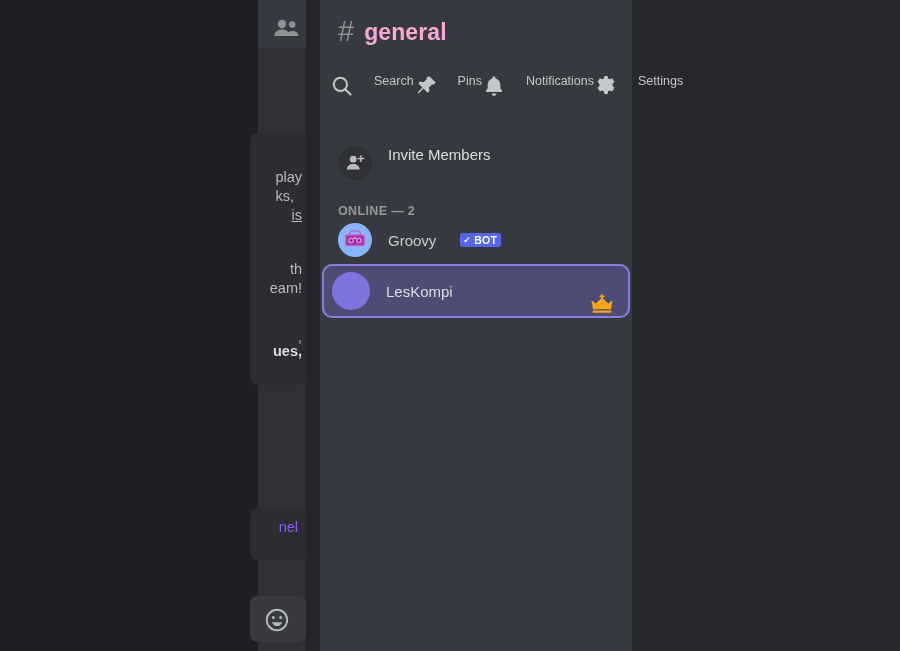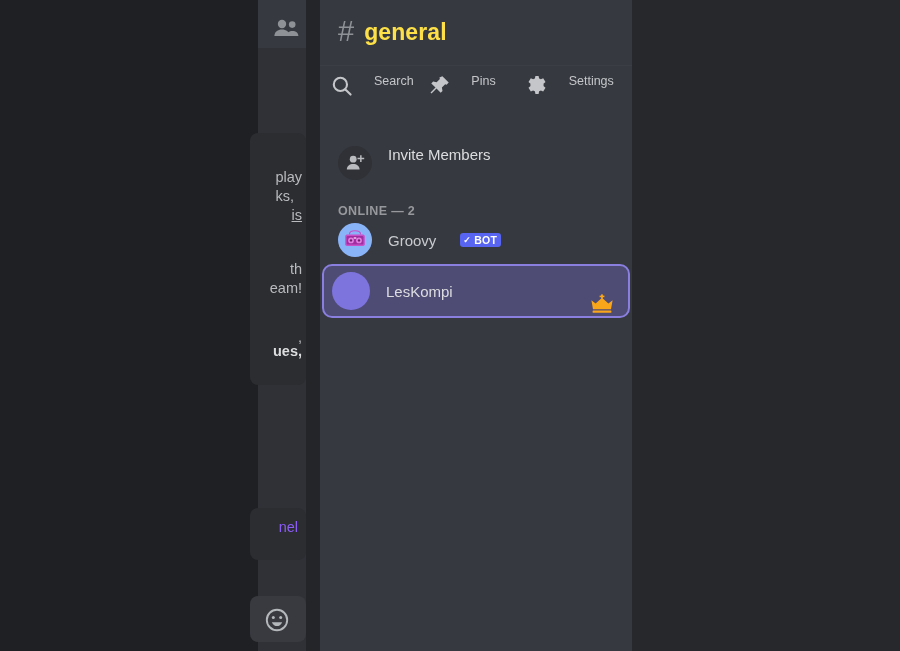--- a/index.html
+++ b/index.html
@@ -135,21 +135,21 @@
   }
   .hash-icon {
     color: #8e9297;
     font-size: 29px;
     font-weight: 400;
     line-height: 1;
     margin-right: 10px;
     margin-top: -2px;
   }
   .channel-title {
-    color: #fde047;
+    color: #f9a8d4;
     font-size: 23px;
     font-weight: bold;
     letter-spacing: 0.1px;
   }
 
   
   .toolbar {
     display: flex;
     height: 64px;
     padding: 8px 10px 0 10px;
@@ -357,20 +357,29 @@
           <span class="tool-ico">
             <svg viewBox="0 0 24 24" fill="currentColor">
               <path d="M15.4 2.3l6.3 6.3-2.1 2.1-1.4-.5-3.3 3.3.6 3.5-1.8 1.8-4.2-4.2-5 5-1-1 5-5L4.3 9.4l1.8-1.8 3.5.6 3.3-3.3-.5-1.4z"></path>
             </svg>
           </span>
           <span class="tool-label">Pins</span>
         </div>
         <div class="tool">
           <span class="tool-ico">
             <svg viewBox="0 0 24 24" fill="currentColor">
+              <path d="M12 2.4c.9 0 1.6.7 1.6 1.6v.5c2.8.7 4.7 3.2 4.7 6.1v3.6l1.7 2.6v1.2H4v-1.2l1.7-2.6v-3.6c0-2.9 1.9-5.4 4.7-6.1V4c0-.9.7-1.6 1.6-1.6z"></path>
+              <path d="M9.6 19.6h4.8c0 1.3-1.1 2.3-2.4 2.3s-2.4-1-2.4-2.3z"></path>
+            </svg>
+          </span>
+          <span class="tool-label">Notifications</span>
+        </div>
+        <div class="tool">
+          <span class="tool-ico">
+            <svg viewBox="0 0 24 24" fill="currentColor">
               <path d="M12 8.1a3.9 3.9 0 100 7.8 3.9 3.9 0 000-7.8zm0 2.2a1.7 1.7 0 110 3.4 1.7 1.7 0 010-3.4z"></path>
               <path d="M10.4 1.9h3.2l.5 2.6c.6.2 1.2.4 1.7.8l2.4-1.1 2.3 3.9-2 1.7c.1.3.1.7.1 1.1s0 .8-.1 1.1l2 1.7-2.3 3.9-2.4-1.1c-.5.4-1.1.6-1.7.8l-.5 2.6h-3.2l-.5-2.6c-.6-.2-1.2-.4-1.7-.8l-2.4 1.1-2.3-3.9 2-1.7c-.1-.3-.1-.7-.1-1.1s0-.8.1-1.1l-2-1.7 2.3-3.9L8.2 5.3c.5-.4 1.1-.6 1.7-.8z"></path>
             </svg>
           </span>
           <span class="tool-label">Settings</span>
         </div>
       </div>
 
     <div class="invite-row">
       <span class="invite-avatar">

